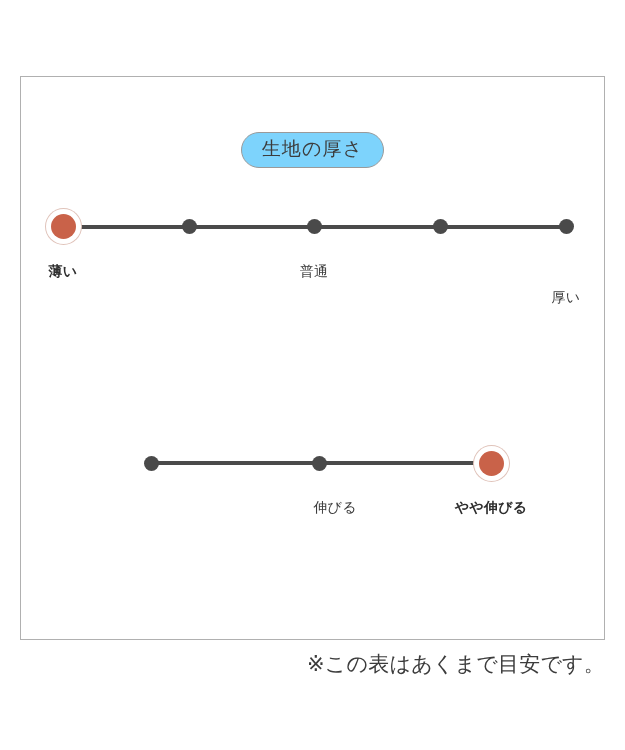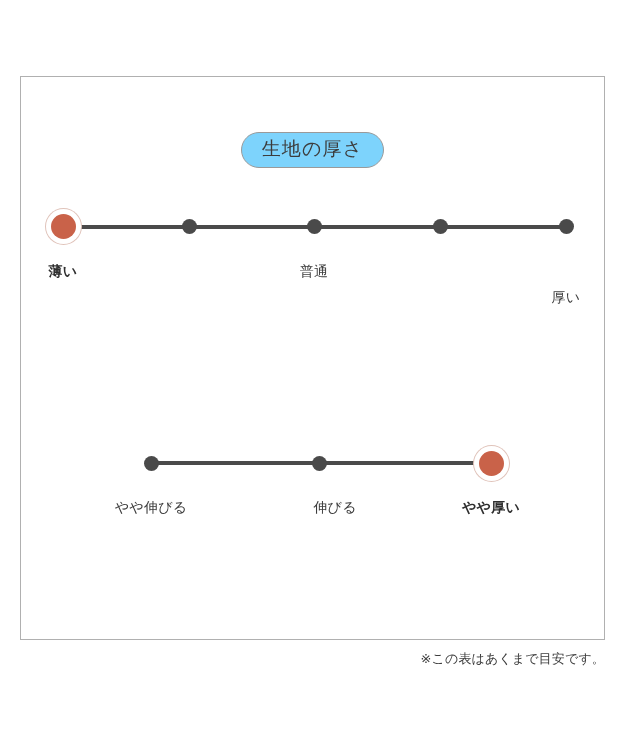--- a/index.html
+++ b/index.html
@@ -106,21 +106,21 @@
   .label.selected {
     font-weight: bold;
     color: #2e2e2e;
   }
 
   
   .footer-note {
     position: absolute;
     right: 20px;
     top: 650px;
-    font-size: 13px;
+    font-size: 21px;
     letter-spacing: 0.01em;
     color: #3c3c3c;
     white-space: nowrap;
   }
 </style>
 </head>
 <body>
 
 <div class="card">
 
@@ -148,21 +148,20 @@
   <div class="scale-section section-stretch">
 
     <div class="track-area">
       <div class="track-line" style="left:130px; right:115px;"></div>
       <div class="dot" style="left:130px;"></div>
       <div class="dot" style="left:298px;"></div>
       <div class="dot selected" style="left:470px;"></div>
     </div>
 
     <div class="labels">
-      <span class="label" style="left:130px;">やや伸びる</span>
       <span class="label" style="left:314px;">伸びる</span>
-      <span class="label selected" style="left:470px;">やや厚い</span>
+      <span class="label selected" style="left:470px;">やや伸びる</span>
     </div>
   </div>
 
 </div>
 
 <div class="footer-note">※この表はあくまで目安です。</div>
 
 </body></html>

